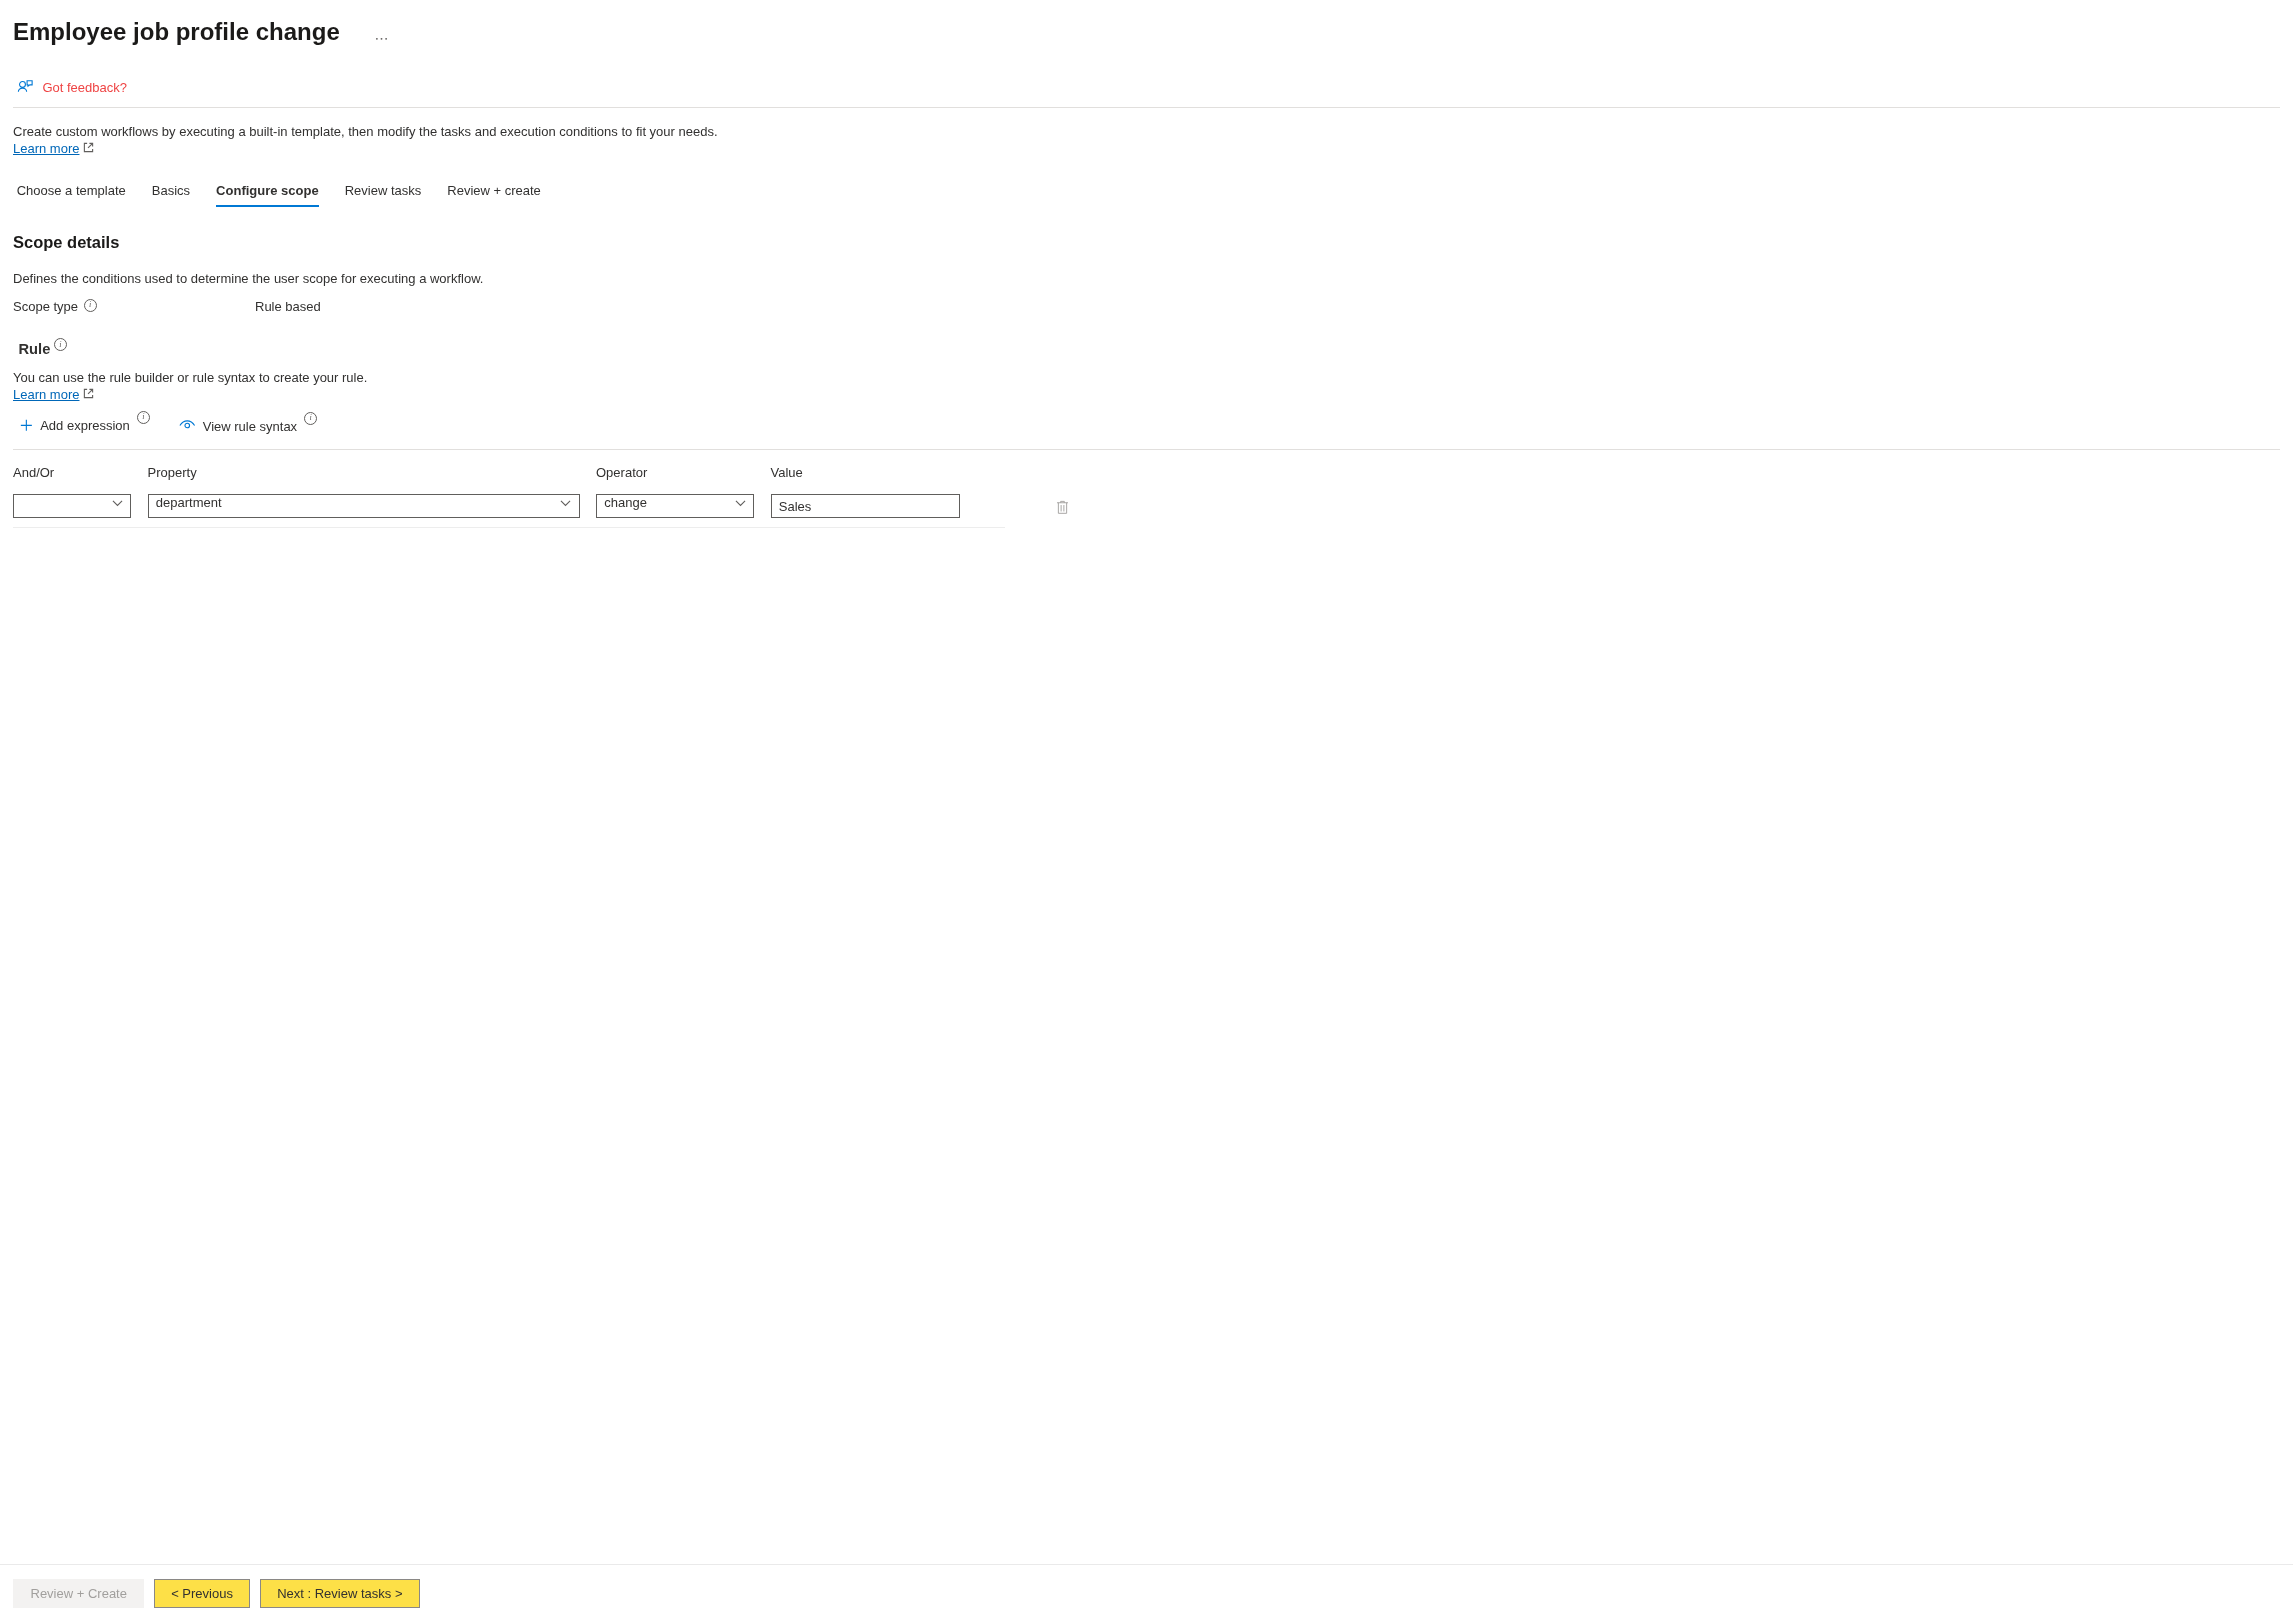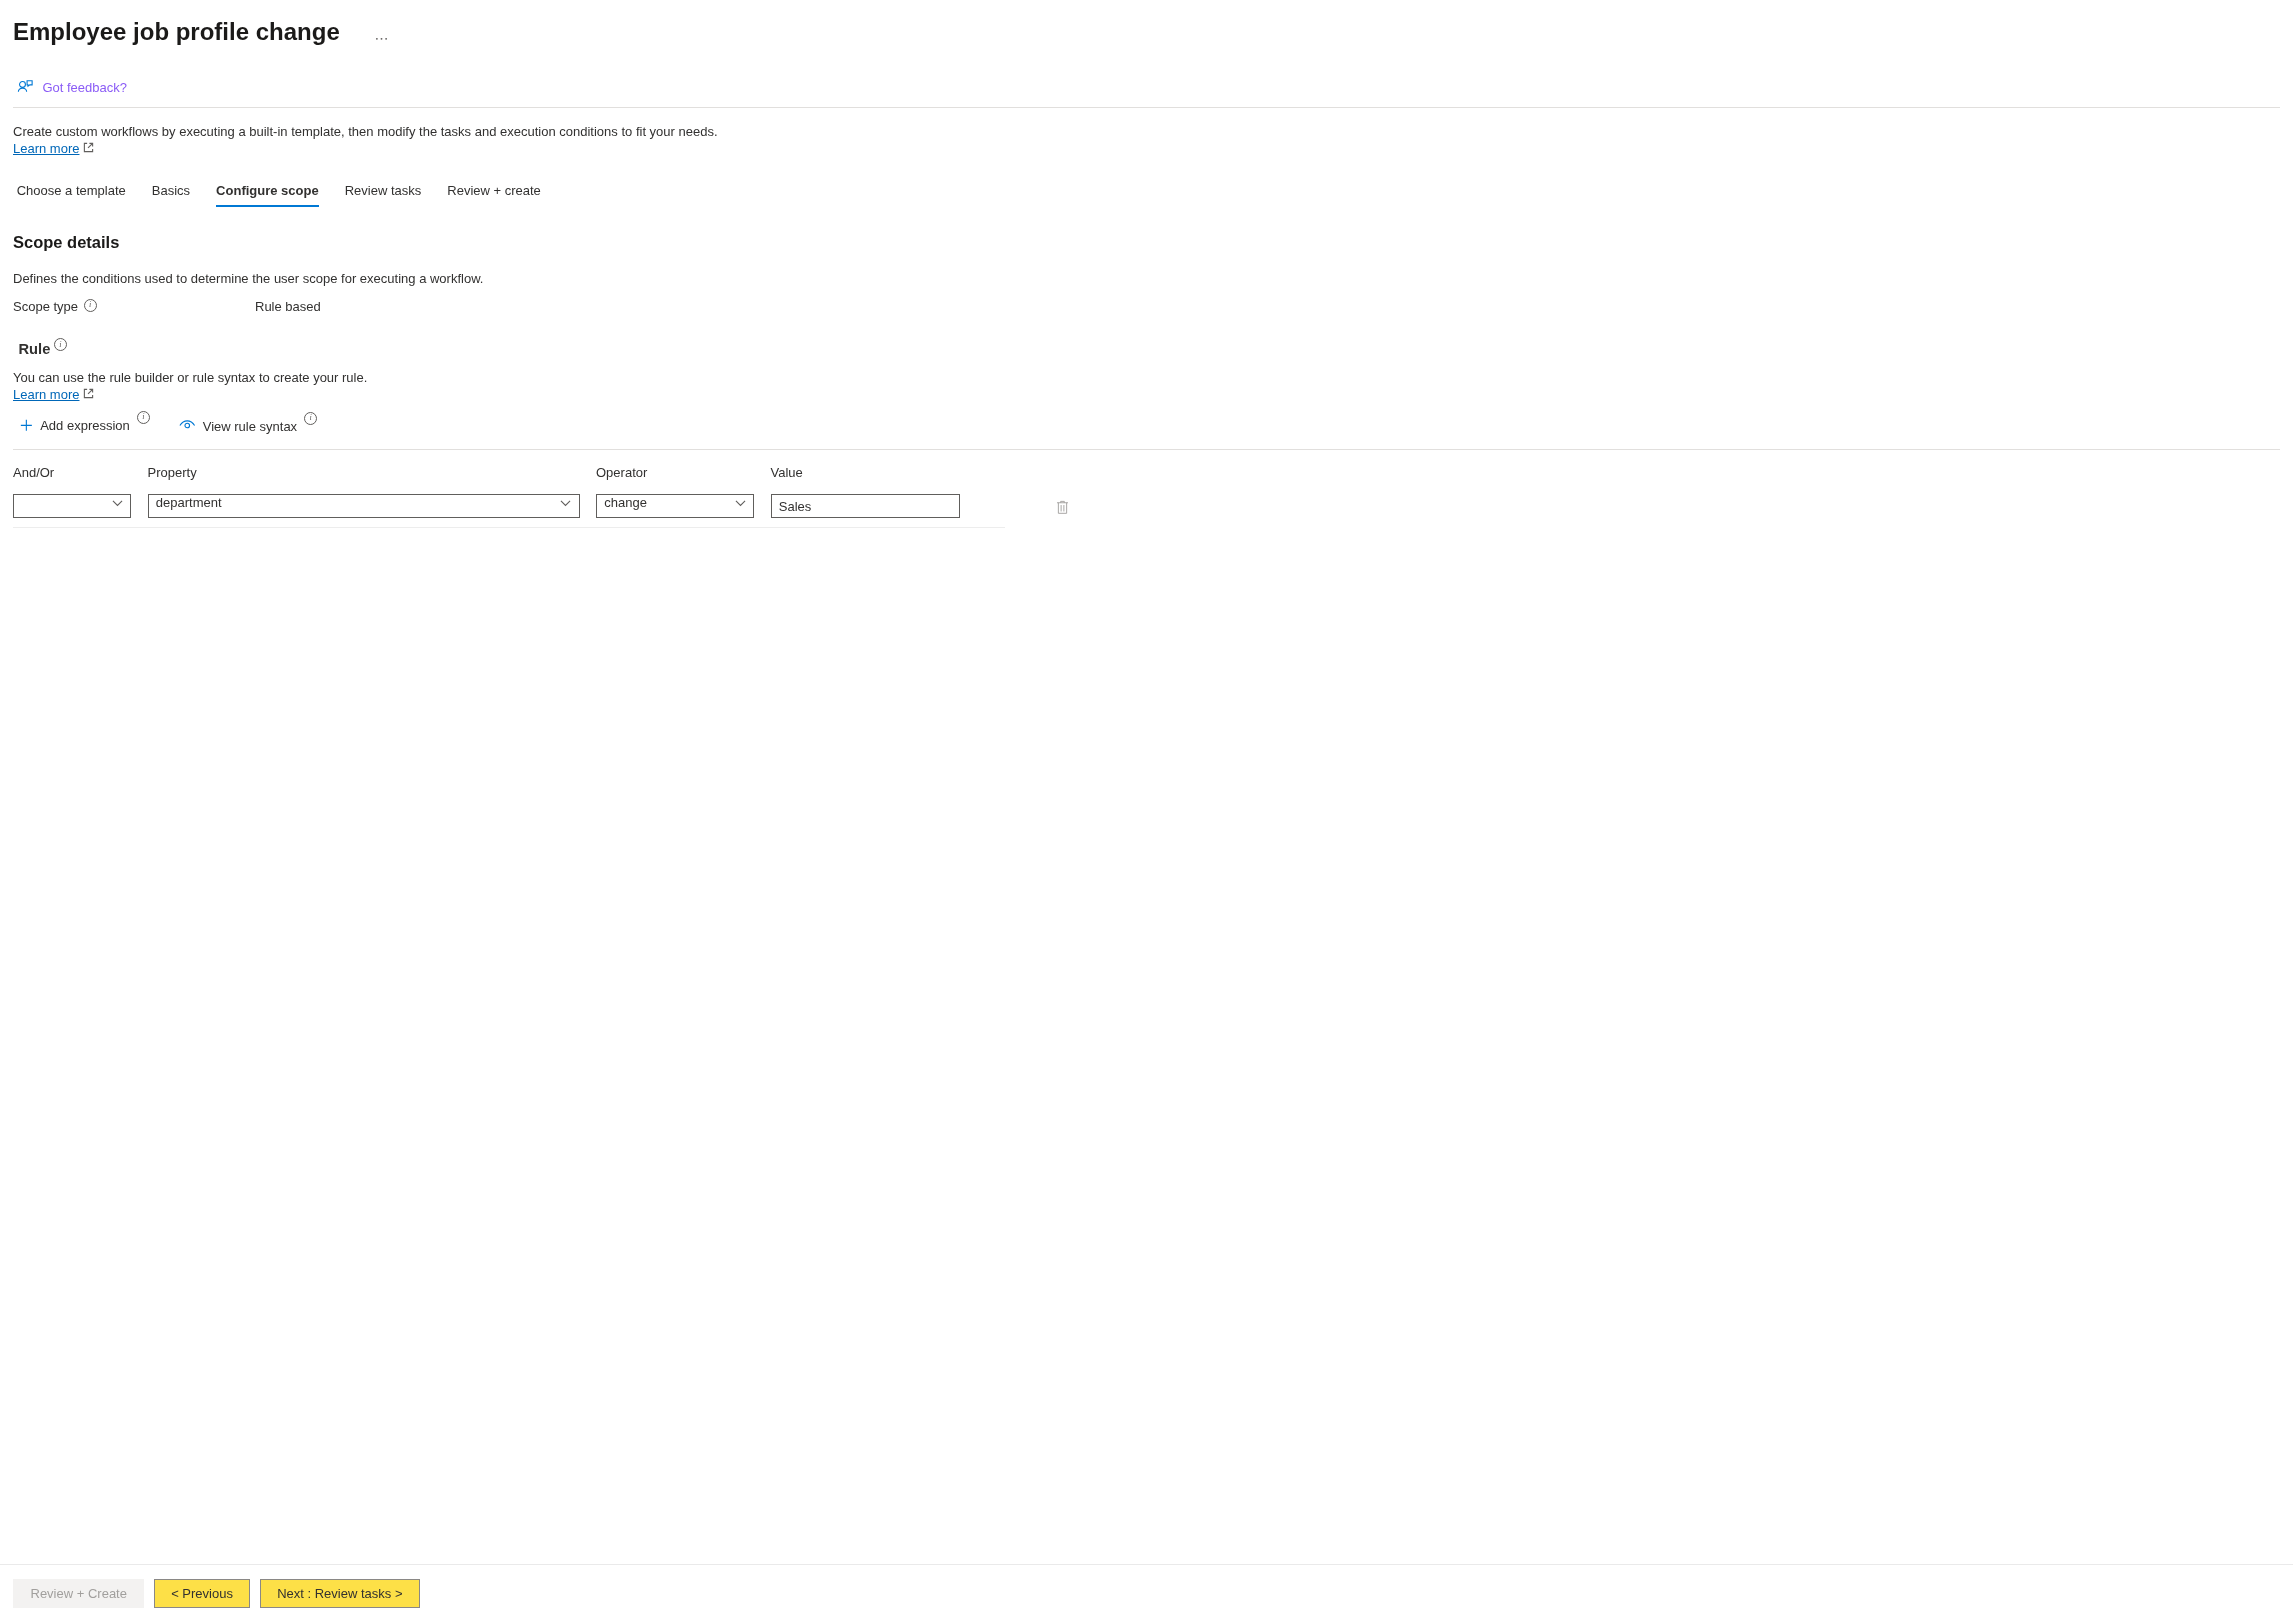--- a/index.html
+++ b/index.html
@@ -40,21 +40,21 @@
       align-items: center;
       gap: 9.2px;
       padding: 5.5px 3.7px 9.2px 3.7px;
       border-bottom: 0.9px solid #e1dfdd;
       margin-bottom: 16.5px;
     }
     .feedback-bar .icon {
       color: #0078d4;
     }
     .feedback-text {
-      color: #8b5cf6;
+      color: #ef4444;
       font-size: 13px;
     }
     .intro-text {
       color: #323130;
       font-size: 13px;
       margin-bottom: 1.8px;
     }
     .learn-more-link {
       color: #0067b8;
       text-decoration: underline;

